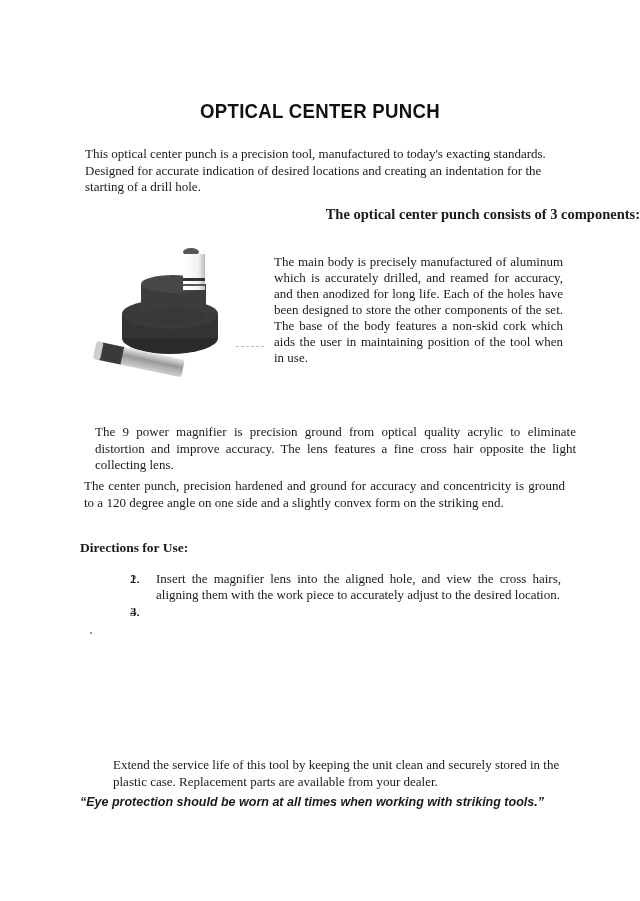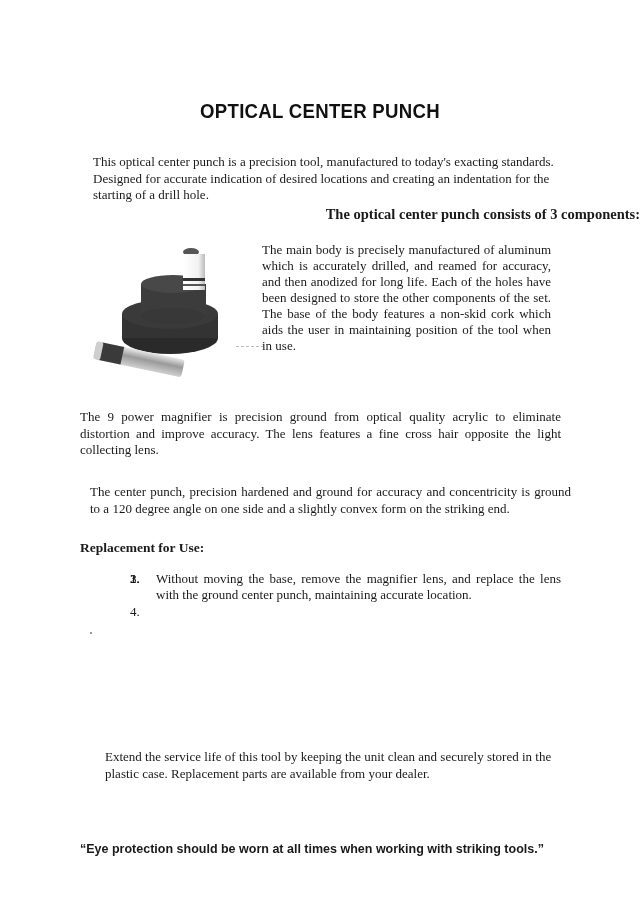--- a/index.html
+++ b/index.html
@@ -56,32 +56,32 @@
   }
   .steps li { position: relative; padding-left: 36px; text-align: justify; }
   .steps .num { position: absolute; left: 10px; top: 0; }
   .closing {
     position: absolute; top: 748px; left: 105px; width: 456px;
     font-size: 13px; line-height: 17px;
   }
   .warning {
     position: absolute; top: 795px; left: 80px; width: 480px;
     font-family: "Liberation Sans", "DejaVu Sans", sans-serif;
-    font-weight: bold; font-size: 12.5px; margin-top: 47px;
+    font-weight: bold; font-style: italic; font-size: 12.5px;
   }
   .speck { position: absolute; left: 90px; top: 632px; width: 2px; height: 2px; background: #999; }
 </style>
 </head>
 <body>
 
 <div class="page">
 
   <div class="title">OPTICAL CENTER PUNCH</div>
 
-  <p class="intro" style="margin:12px">This optical center punch is a precision tool, manufactured to today's exacting standards. Designed for accurate indication of desired locations and creating an indentation for the starting of a drill hole.</p>
+  <p class="intro" style="margin:4px">This optical center punch is a precision tool, manufactured to today's exacting standards. Designed for accurate indication of desired locations and creating an indentation for the starting of a drill hole.</p>
 
   <div class="components-heading">The optical center punch consists of 3 components:</div>
 
   <div class="illustration">
     <svg width="160" height="140" viewBox="0 0 160 140">
       <defs>
         <linearGradient id="metal" x1="0" y1="0" x2="0" y2="1">
           <stop offset="0" stop-color="#e8e8e8"></stop>
           <stop offset="0.45" stop-color="#9a9a9a"></stop>
           <stop offset="1" stop-color="#d0d0d0"></stop>
@@ -110,43 +110,43 @@
       <g transform="rotate(12 40 118)">
         <rect x="6" y="108" width="90" height="18" rx="3" fill="url(#metal)"></rect>
         <rect x="12" y="108" width="22" height="18" fill="#3a3a3a"></rect>
         <rect x="6" y="108" width="7" height="18" rx="2" fill="#cfcfcf"></rect>
       </g>
     </svg>
   </div>
 
   <div class="dash-line"></div>
 
-  <p class="body-desc" style="margin:0">The main body is precisely manufactured of aluminum which is accurately drilled, and reamed for accuracy, and then anodized for long life. Each of the holes have been designed to store the other components of the set.  The base of the body features a non-skid cork which aids the user in maintaining position of the tool when in use.</p>
+  <p class="body-desc" style="margin:12px">The main body is precisely manufactured of aluminum which is accurately drilled, and reamed for accuracy, and then anodized for long life. Each of the holes have been designed to store the other components of the set.  The base of the body features a non-skid cork which aids the user in maintaining position of the tool when in use.</p>
 
-  <p class="magnifier-desc" style="margin:0">The 9 power magnifier is precision ground from optical quality acrylic to eliminate distortion and improve accuracy. The lens features a fine cross hair opposite the light collecting lens.</p>
+  <p class="magnifier-desc" style="margin:15px">The 9 power magnifier is precision ground from optical quality acrylic to eliminate distortion and improve accuracy. The lens features a fine cross hair opposite the light collecting lens.</p>
 
-  <p class="punch-desc" style="margin:10px">The center punch, precision hardened and ground for accuracy and concentricity is ground to a 120 degree angle on one side and a slightly convex form on the striking end.</p>
+  <p class="punch-desc" style="margin:4px">The center punch, precision hardened and ground for accuracy and concentricity is ground to a 120 degree angle on one side and a slightly convex form on the striking end.</p>
 
-  <div class="directions-heading">Replacement for Use:</div>
+  <div class="directions-heading">Directions for Use:</div>
 
   <ol class="steps">
     <li>
       <span class="num">1.</span>
     </li>
     <li>
       <span class="num">2.</span>
+      <span>Insert the magnifier lens into the aligned hole, and view the cross hairs, aligning them with the work piece to accurately adjust to the desired location.</span>
     </li>
     <li>
       <span class="num">3.</span>
-      <span>Without moving the base, remove the magnifier lens, and replace the lens with the ground center punch, maintaining accurate location.</span>
     </li>
     <li>
       <span class="num">4.</span>
     </li>
   </ol>
 
   <div class="speck"></div>
 
-  <p class="closing" style="margin:0">Extend the service life of this tool by keeping the unit clean and securely stored in the plastic case. Replacement parts are available from your dealer.</p>
+  <p class="closing" style="margin:8px">Extend the service life of this tool by keeping the unit clean and securely stored in the plastic case. Replacement parts are available from your dealer.</p>
 
   <div class="warning">“Eye protection should be worn at all times when working with striking tools.”</div>
 
 </div>
 
 </body></html>

